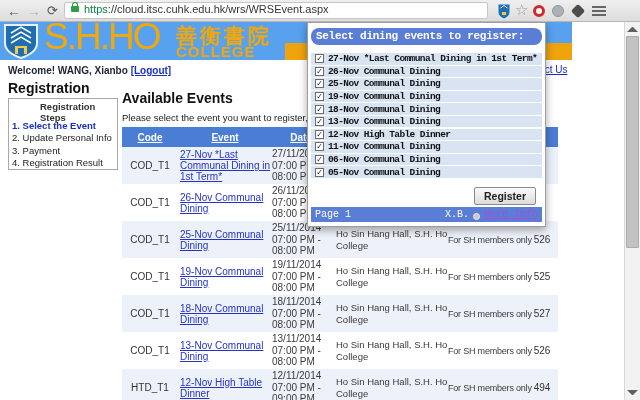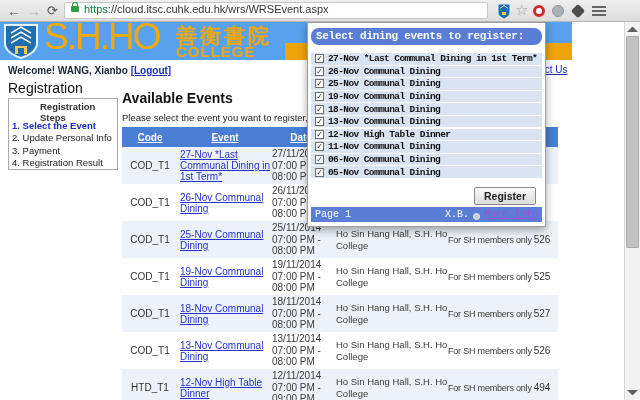--- a/index.html
+++ b/index.html
@@ -35,21 +35,21 @@
   .sh-zh { position:absolute; left:176px; top:0px; font-size:21px; color:#f2a70a; font-weight:bold;
            letter-spacing:3px; font-family:"DejaVu Sans", sans-serif; }
   .sh-college { position:absolute; left:176px; top:21px; font-size:15px; font-weight:bold;
                 color:#f2a70a; letter-spacing:1px; }
   .contact { position:absolute; left:518px; top:64px; width:62px; font-size:10px; color:#1a2fc4;
              text-decoration:underline; z-index:2; }
 
   
   .welcome { position:absolute; left:8px; top:65px; font-size:10px; font-weight:bold; color:#1b2430;text-align:right; }
   .welcome a { color:#1a2fc4; text-decoration:underline; font-weight:bold; }
-  .h-registration { position:absolute; left:8px; top:80px; font-size:14px; font-weight:normal; color:#111; }
+  .h-registration { position:absolute; left:8px; top:80px; font-size:14px; font-weight:bold; color:#111; }
   .stepbox { position:absolute; left:8px; top:98px; width:110px; height:72px; border:1px solid #a9a9a9; background:#fff; }
   .stepbox .title { position:absolute; left:3px; top:2px; font-size:9.5px; font-weight:bold; color:#333;padding-left:28px; }
   .steps { position:absolute; left:3px; top:21px; }
   .step { font-size:9.5px; color:#222; line-height:12.4px; white-space:nowrap; }
   .step.active { color:#1a2fc4; font-weight:bold; }
 
   .h-available { position:absolute; left:122px; top:90px; font-size:14px; font-weight:bold; color:#111; }
   .instruction { position:absolute; left:122px; top:112px; width:300px; font-size:9.5px; color:#222; white-space:nowrap; overflow:hidden; }
 
   

